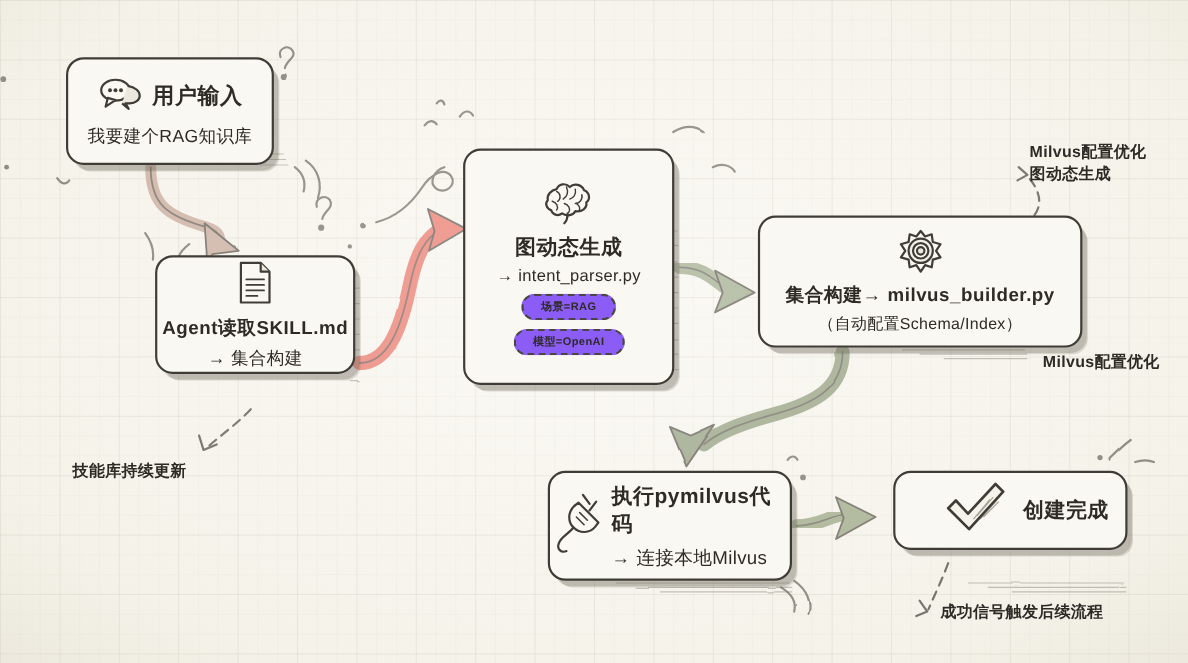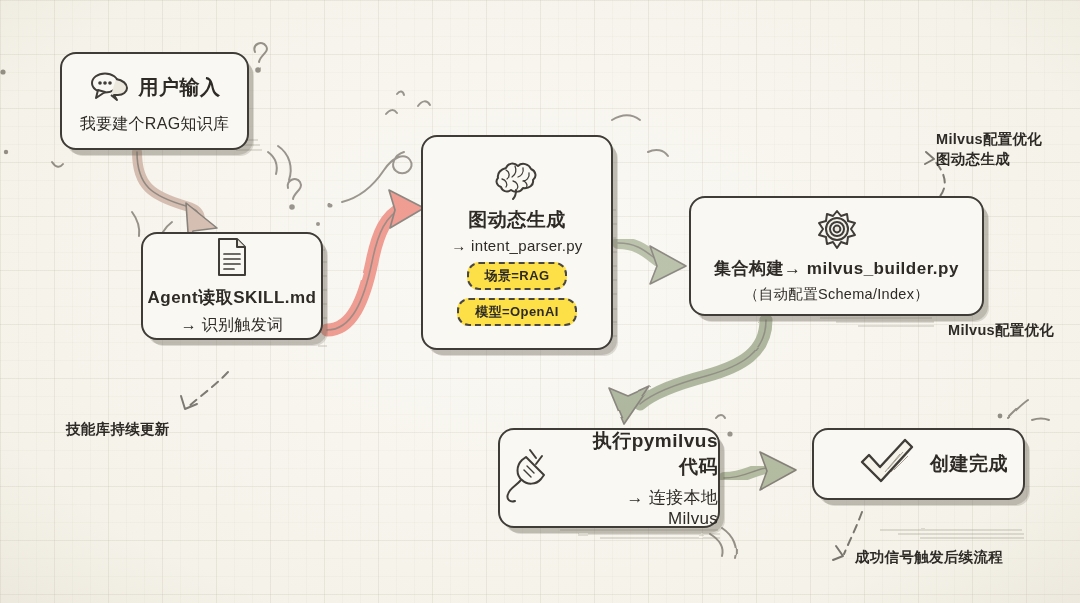--- a/index.html
+++ b/index.html
@@ -33,22 +33,22 @@
     z-index:5;
     display:flex;flex-direction:column;align-items:center;justify-content:center;
     color:#2e2b27;
     box-shadow: 5px 6px 0 -1px rgba(120,112,98,.28), 7px 8px 0 -2px rgba(90,84,72,.18);
   }
   .node .ttl{font-weight:bold;letter-spacing:.5px;}
   .node .sub{letter-spacing:.3px;}
   .icon{display:block;}
   .chip{
     border:2px dashed #4a4742;border-radius:12px;
-    padding:3px 16px;margin-top:8px;background:#fde047;
-    font-size:13px;font-weight:bold;color:#2e2b27;letter-spacing:.4px;
+    padding:3px 16px;margin-top:8px;background:#8b5cf6;
+    font-size:10px;font-weight:bold;color:#2e2b27;letter-spacing:.4px;
   }
   .anno{
     position:absolute;z-index:6;color:#2e2b27;
     font-size:14.5px;font-weight:bold;line-height:1.35;letter-spacing:.3px;
   }
 
   
   #n-user   {left:60px; top:52px;  width:189px;height:98px;}
   #n-agent  {left:141px;top:232px; width:182px;height:108px;}
   #n-intent {left:421px;top:135px; width:192px;height:215px;}
@@ -194,21 +194,21 @@
           <g stroke="#3f3c37" stroke-width="1.7" stroke-linecap="round">
             <path d="M9,18 L25,18"></path>
               <path d="M9,23 L25,23"></path>
               <path d="M9,28 L25,28"></path>
               <path d="M9,33 L19,33"></path>
           </g>
         </g>
       </svg>
     </span>
     <div class="ttl" style="font-size:17px;">Agent读取SKILL.md</div>
-    <div class="sub" style="font-size:16px;margin-top:6px;">→ 识别触发词</div>
+    <div class="sub" style="font-size:16px;margin-top:6px;">→ 集合构建</div>
   </div>
 
   <div class="node" id="n-intent">
     <span class="icon" style="margin-bottom:2px;">
       <svg width="48" height="42" viewBox="0 0 48 42">
         <g filter="url(#rough)">
           <path d="M13,9 C8,10 4,14 5,19 C2,22 4,27 8,28 C9,32 14,34 18,31 C22,34 28,33 30,29 C36,30 41,26 40,21 C44,18 43,12 38,10 C36,5 29,3 25,7 C21,3 15,4 13,9 Z" fill="#faf8f2" stroke="#3f3c37" stroke-width="2" stroke-linejoin="round"></path>
           <g stroke="#3f3c37" stroke-width="1.3" fill="none" stroke-linecap="round">
             <path d="M13,11 C17,13 17,18 14,20"></path>
             <path d="M22,7 C24,12 22,16 19,18"></path>
@@ -236,21 +236,21 @@
           <circle cx="21" cy="20" r="11" fill="#f3f0e7"></circle>
           <circle cx="21" cy="20" r="7" fill="#faf8f2"></circle>
           <circle cx="21" cy="20" r="3.4" fill="#ece8de"></circle>
         </g>
       </svg>
     </span>
     <div class="ttl" style="font-size:17px;">集合构建→ milvus_builder.py</div>
     <div class="sub" style="font-size:14.5px;margin-top:5px;">（自动配置Schema/Index）</div>
   </div>
 
-  <div class="node" id="n-exec" style="flex-direction:row;gap:28px;text-align:right;">
+  <div class="node" id="n-exec" style="flex-direction:row;gap:4px;">
     <span class="icon">
       <svg width="52" height="60" viewBox="0 0 52 60">
         <g filter="url(#rough)" fill="none" stroke="#3f3c37" stroke-width="2" stroke-linejoin="round" stroke-linecap="round">
           <path d="M30,4 L36,12"></path>
             <path d="M42,10 L36,18"></path>
           <path d="M22,14 C16,20 16,29 22,34 C27,39 36,39 41,33 L44,29 L26,11 Z" fill="#faf8f2"></path>
           <g stroke-width="1.4">
             <path d="M27,20 L34,27"></path>
               <path d="M24,24 L31,31"></path>
           </g>

